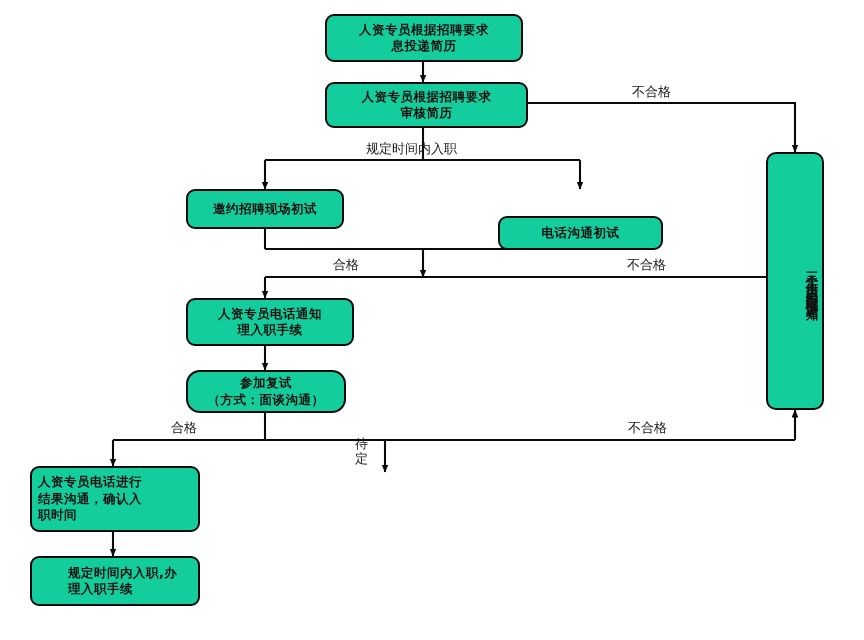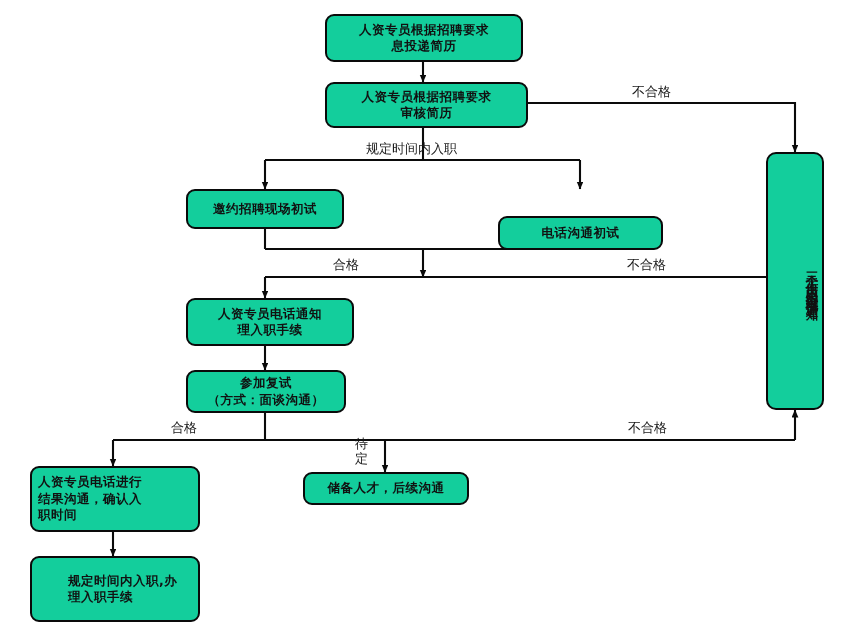--- a/index.html
+++ b/index.html
@@ -153,39 +153,36 @@
 
   <div class="node" style="left:498px; top:189px; width:165px; height:34px;margin-top:27px;">
     <span class="nlabel">电话沟通初试</span>
   </div>
 
   <div class="node" style="left:186px; top:298px; width:168px; height:48px;">
     <span class="nlabel">人资专员电话通知
 理入职手续</span>
   </div>
 
-  <div class="node" style="left:186px; top:370px; width:160px; height:43px;">
+  <div class="node" style="left:186px; top:370px; width:160px; height:43px;border-radius:14px;">
     <span class="nlabel">参加复试
 （方式：面谈沟通）</span>
   </div>
 
   <div class="node left-al" style="left:30px; top:466px; width:170px; height:66px;">
     <span class="nlabel">人资专员电话进行
 结果沟通，确认入
 职时间</span>
   </div>
 
-  <div class="node left-al" style="left:30px; top:556px; width:170px; height:66px;padding-left:36px;">
+  <div class="node left-al" style="left:30px; top:556px; width:170px; height:50px;padding-left:36px;">
     <span class="nlabel">规定时间内入职,办
 理入职手续</span>
   </div>
 
-  <div class="node" style="left:303px; top:472px; width:166px; height:33px;">
-    <span class="nlabel">储备人才，后续沟通</span>
-  </div>
 
   <div class="node vertical" style="left:766px; top:152px; width:58px; height:258px;">
     <span class="nlabel">三个工作日内未得到电话通知</span>
   </div>
 
   <div class="edge-label" style="left:632px; top:85px;">不合格</div>
 
   <div class="edge-label" style="left:366px; top:142px;">规定时间内入职</div>
 
   <div class="edge-label" style="left:333px; top:258px;">合格</div>

